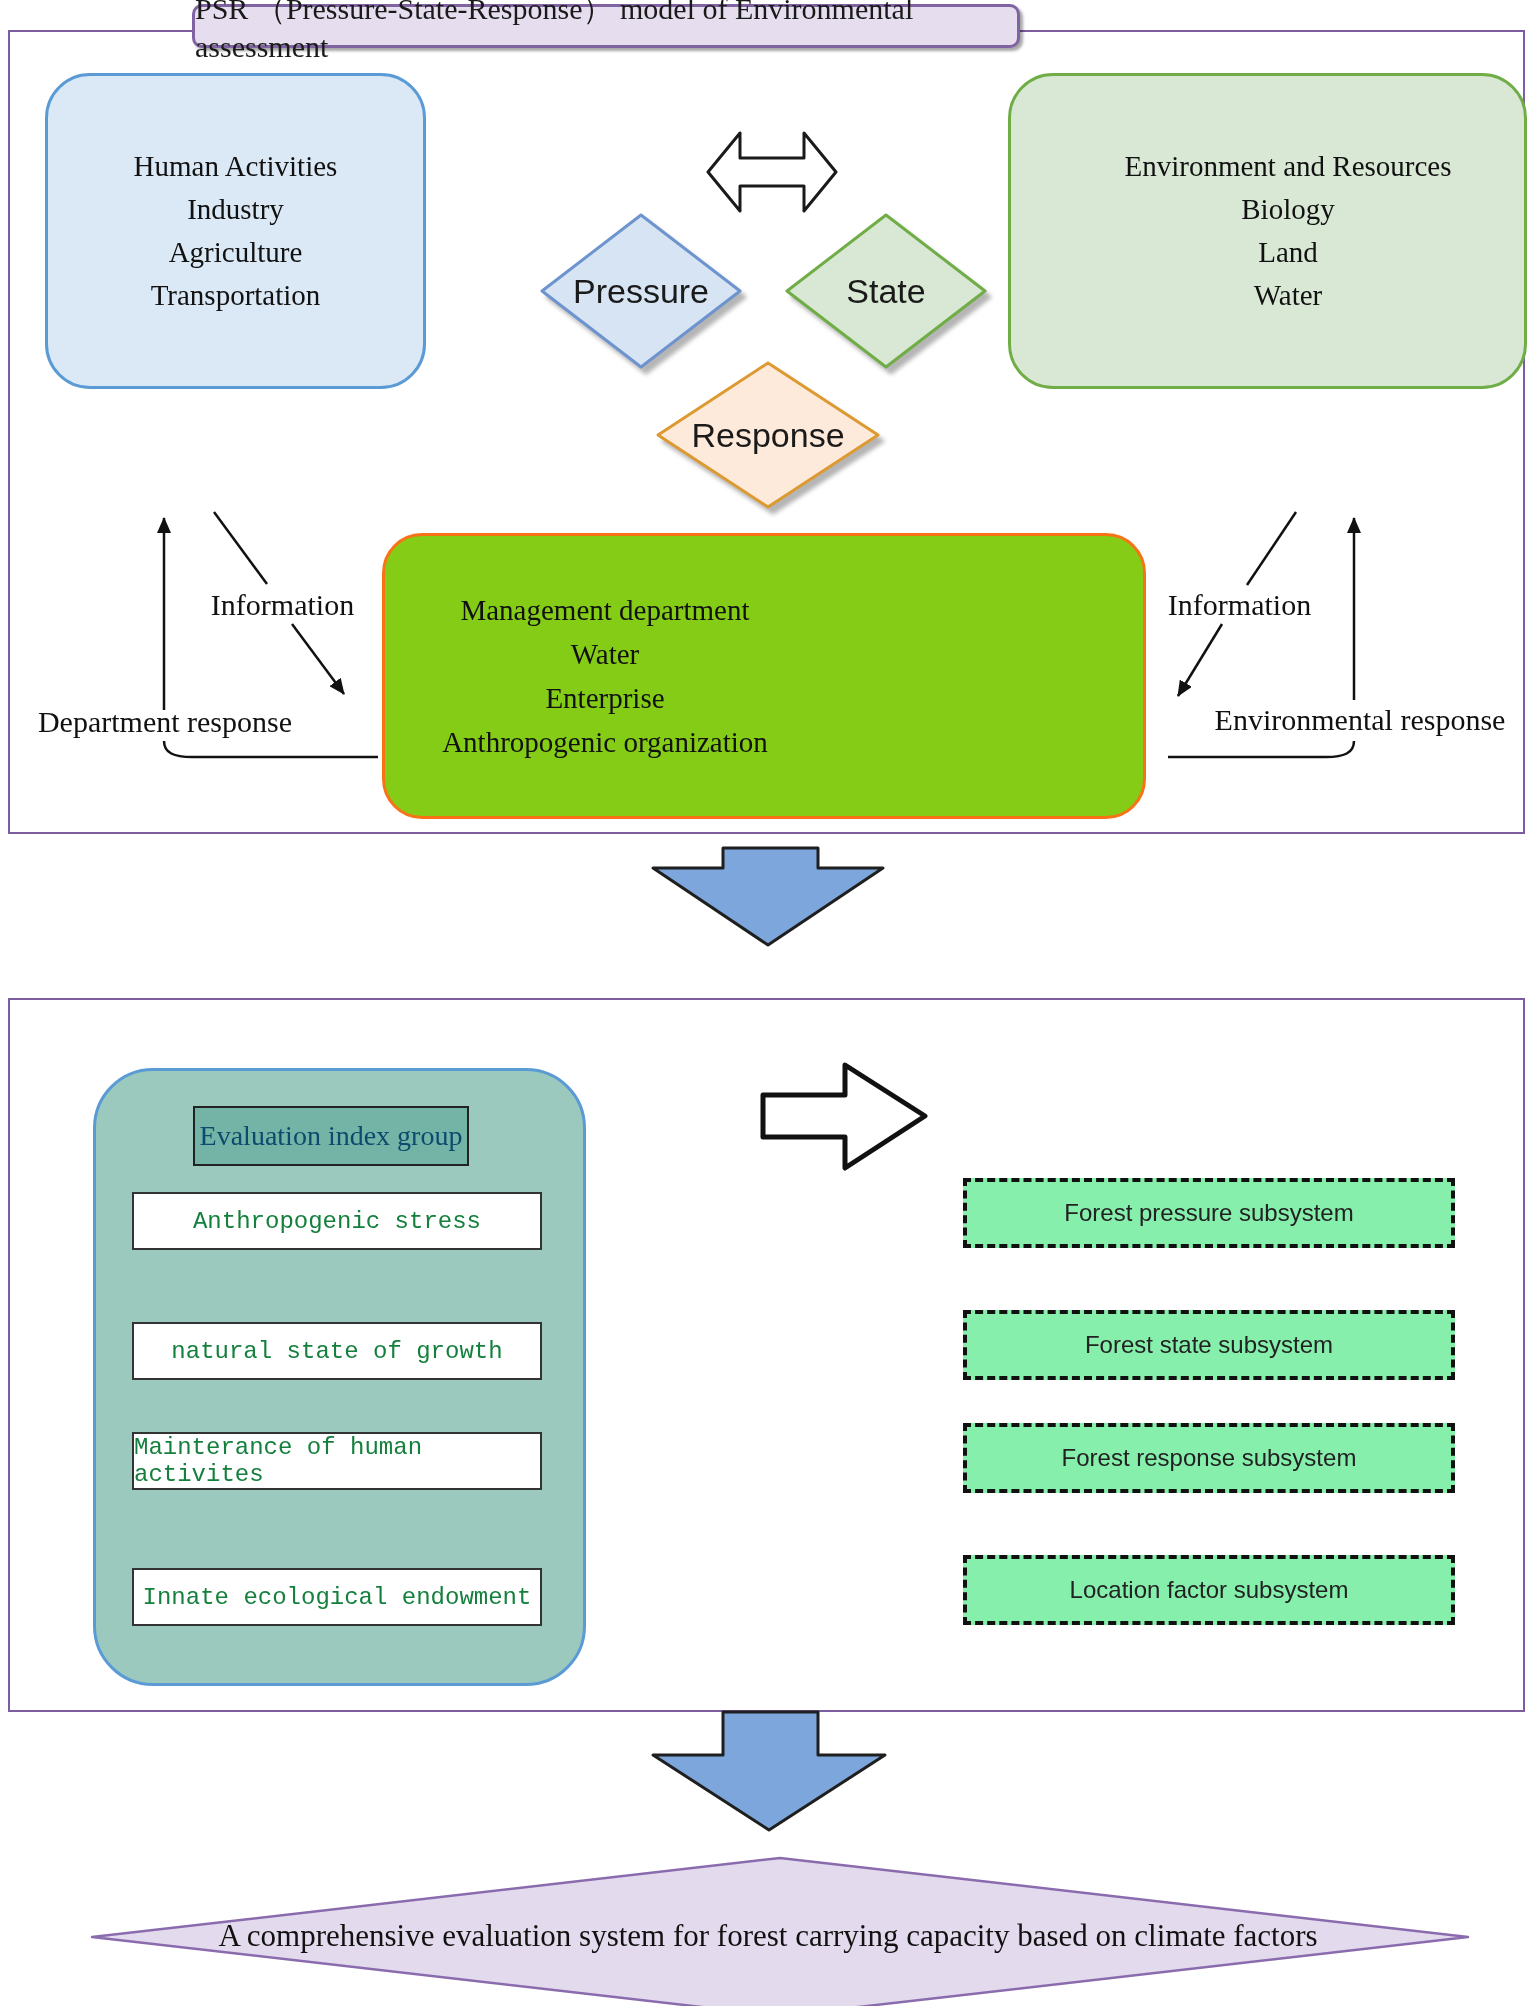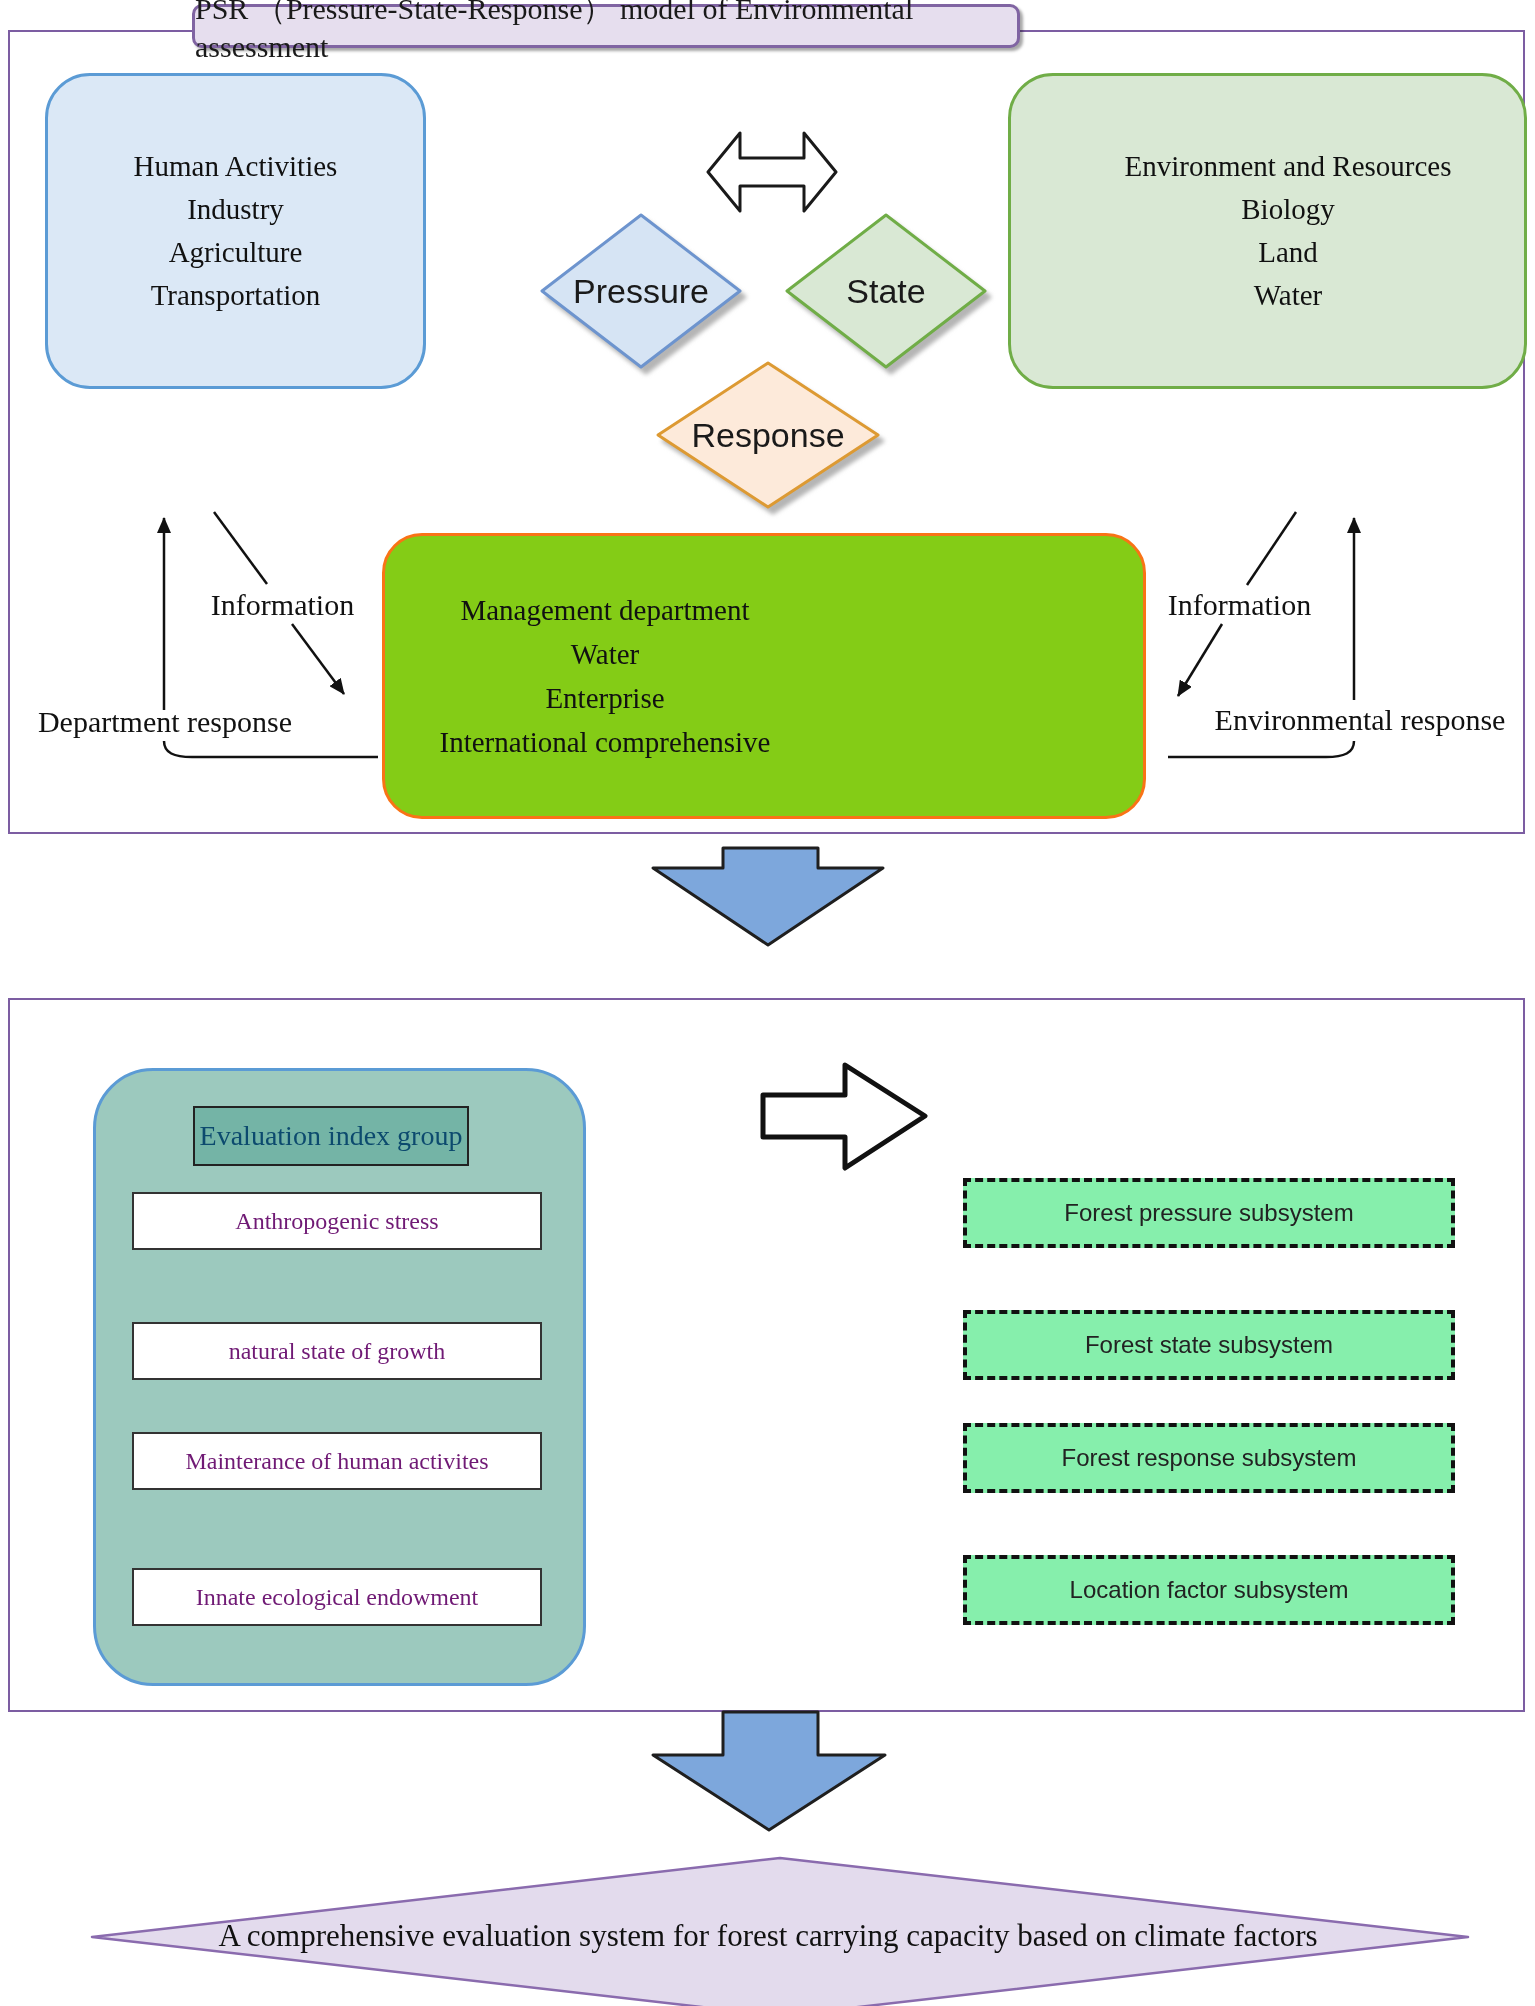--- a/index.html
+++ b/index.html
@@ -39,22 +39,22 @@
   .eval-header{
     position:absolute;left:193px;top:1106px;width:272px;height:56px;
     background:#74b4a6;border:2px solid #222;
     display:flex;align-items:center;justify-content:center;
     font-size:28px;color:#0c4a6e;z-index:3;
   }
   .index-row{
     position:absolute;left:132px;width:406px;height:54px;
     background:#ffffff;border:2px solid #333;
     display:flex;align-items:center;justify-content:center;
-    font-family:Liberation Serif, serif;
-    font-size:24px;color:#701a75;z-index:3;
+    font-family:Liberation Mono, monospace;
+    font-size:24px;color:#15803d;z-index:3;
   }
   .subsystem{
     position:absolute;left:963px;width:484px;height:62px;
     background:#86efac;border:4px dashed #111;
     display:flex;align-items:center;justify-content:center;
     font-family:"Liberation Sans","DejaVu Sans",sans-serif;
     font-size:24px;color:#222;z-index:3;
   }
   .conclusion-text{
     position:absolute;left:78px;top:1912px;width:1380px;height:48px;
@@ -121,21 +121,21 @@
     <div>Biology</div>
     <div>Land</div>
     <div>Water</div>
   </div>
 
   <div class="roundbox box-orange" style="left:382px;top:533px;width:758px;height:280px;align-items:flex-start;">
     <div style="width:440px;text-align:center;line-height:44px;">
       <div>Management department</div>
       <div>Water</div>
       <div>Enterprise</div>
-      <div>International comprehensive</div>
+      <div>Anthropogenic organization</div>
     </div>
   </div>
 
   <div class="diamond-label" style="left:542px;top:271px;width:198px;height:40px;">Pressure</div>
   <div class="diamond-label" style="left:787px;top:271px;width:198px;height:40px;">State</div>
   <div class="diamond-label" style="left:658px;top:415px;width:220px;height:40px;">Response</div>
 
   <div class="flow-label" style="left:195px;top:588px;width:175px;">Information</div>
   <div class="flow-label" style="left:1152px;top:588px;width:175px;">Information</div>
   <div class="flow-label" style="left:15px;top:705px;width:300px;">Department response</div>

